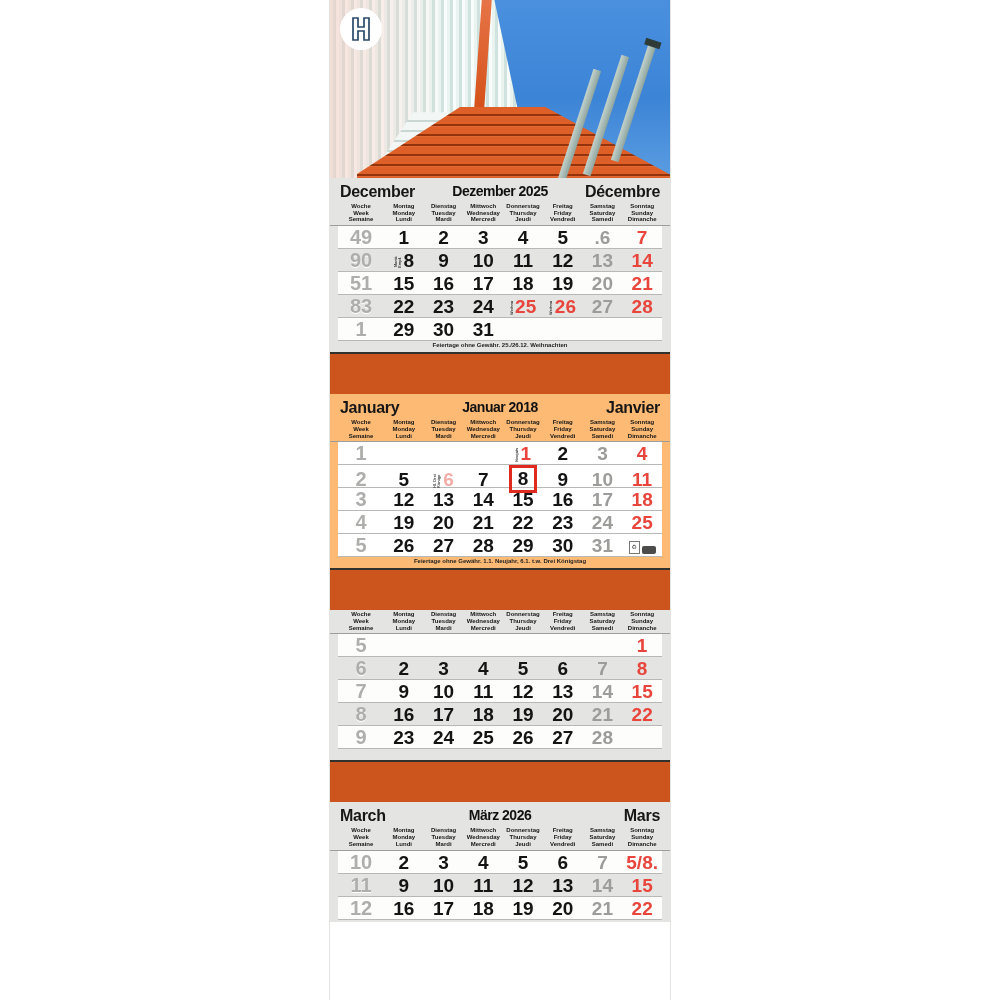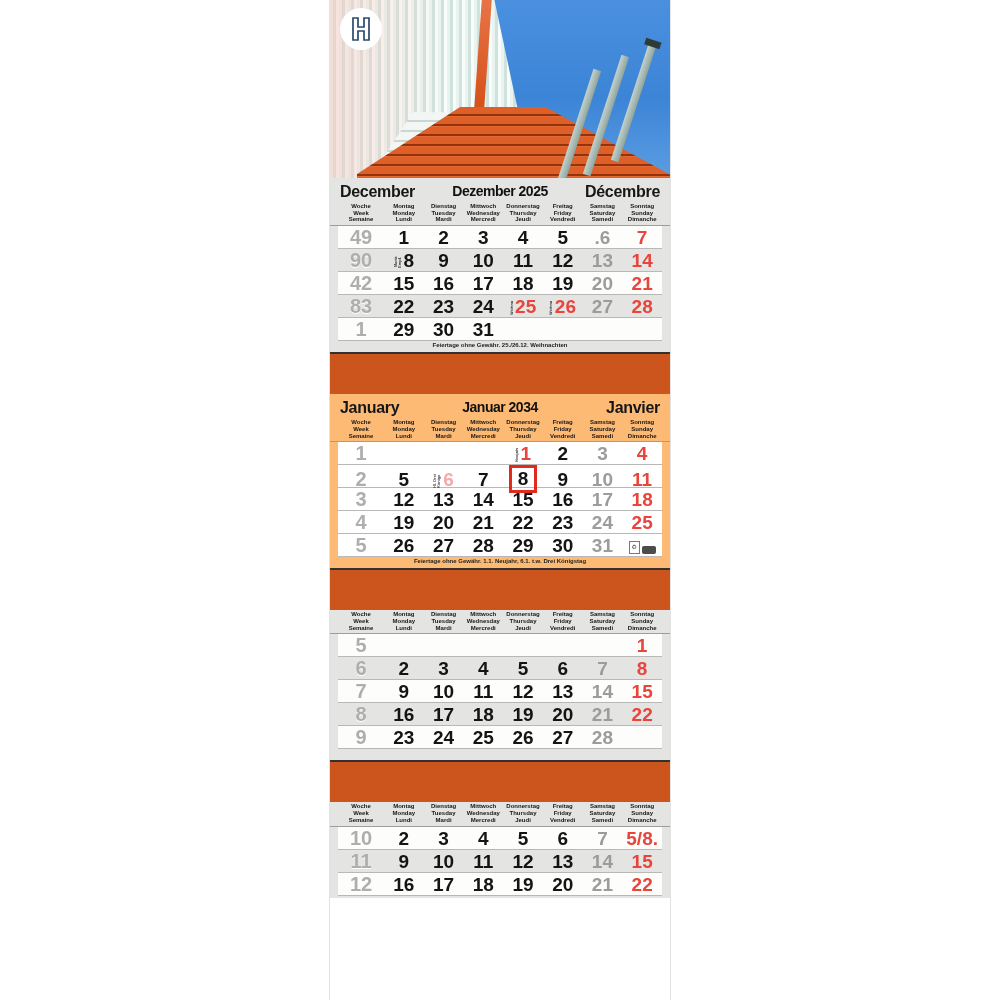--- a/index.html
+++ b/index.html
@@ -138,21 +138,21 @@
           <div class="wk">90</div>
           <div class="day"><span class="vmark">Mariä Empf.</span><span>8</span></div>
           <div class="day"><span>9</span></div>
           <div class="day"><span>10</span></div>
           <div class="day"><span>11</span></div>
           <div class="day"><span>12</span></div>
           <div class="day sat"><span>13</span></div>
           <div class="day sun"><span>14</span></div>
         </div>
         <div class="wrow">
-          <div class="wk">42</div>
+          <div class="wk">51</div>
           <div class="day"><span>15</span></div>
           <div class="day"><span>16</span></div>
           <div class="day"><span>17</span></div>
           <div class="day"><span>18</span></div>
           <div class="day"><span>19</span></div>
           <div class="day sat"><span>20</span></div>
           <div class="day sun"><span>21</span></div>
         </div>
         <div class="wrow">
           <div class="wk">83</div>
@@ -176,21 +176,21 @@
         </div>
       </div>
     <div class="m-foot">Feiertage ohne Gewähr. 25./26.12. Weihnachten</div>
   </div>
 
   <div class="obar"></div>
 
   <div class="month m-white">
     <div class="m-head">
       <div class="m-left">January</div>
-      <div class="m-center">Januar 2034</div>
+      <div class="m-center">Januar 2018</div>
       <div class="m-right">Janvier</div>
     </div>
     <div class="wd-row">
         <div class="wd">Woche
 Week
 Semaine</div>
         <div class="wd">Montag
 Monday
 Lundi</div>
         <div class="wd">Dienstag
@@ -350,20 +350,25 @@
           <div class="day sat"><span>28</span></div>
           <div class="day"><span></span></div>
         </div>
       </div>
     <div class="m-foot"></div>
   </div>
 
   <div class="obar"></div>
 
   <div class="month m-gray">
+    <div class="m-head">
+      <div class="m-left">March</div>
+      <div class="m-center">März 2026</div>
+      <div class="m-right">Mars</div>
+    </div>
     <div class="wd-row">
         <div class="wd">Woche
 Week
 Semaine</div>
         <div class="wd">Montag
 Monday
 Lundi</div>
         <div class="wd">Dienstag
 Tuesday
 Mardi</div>

